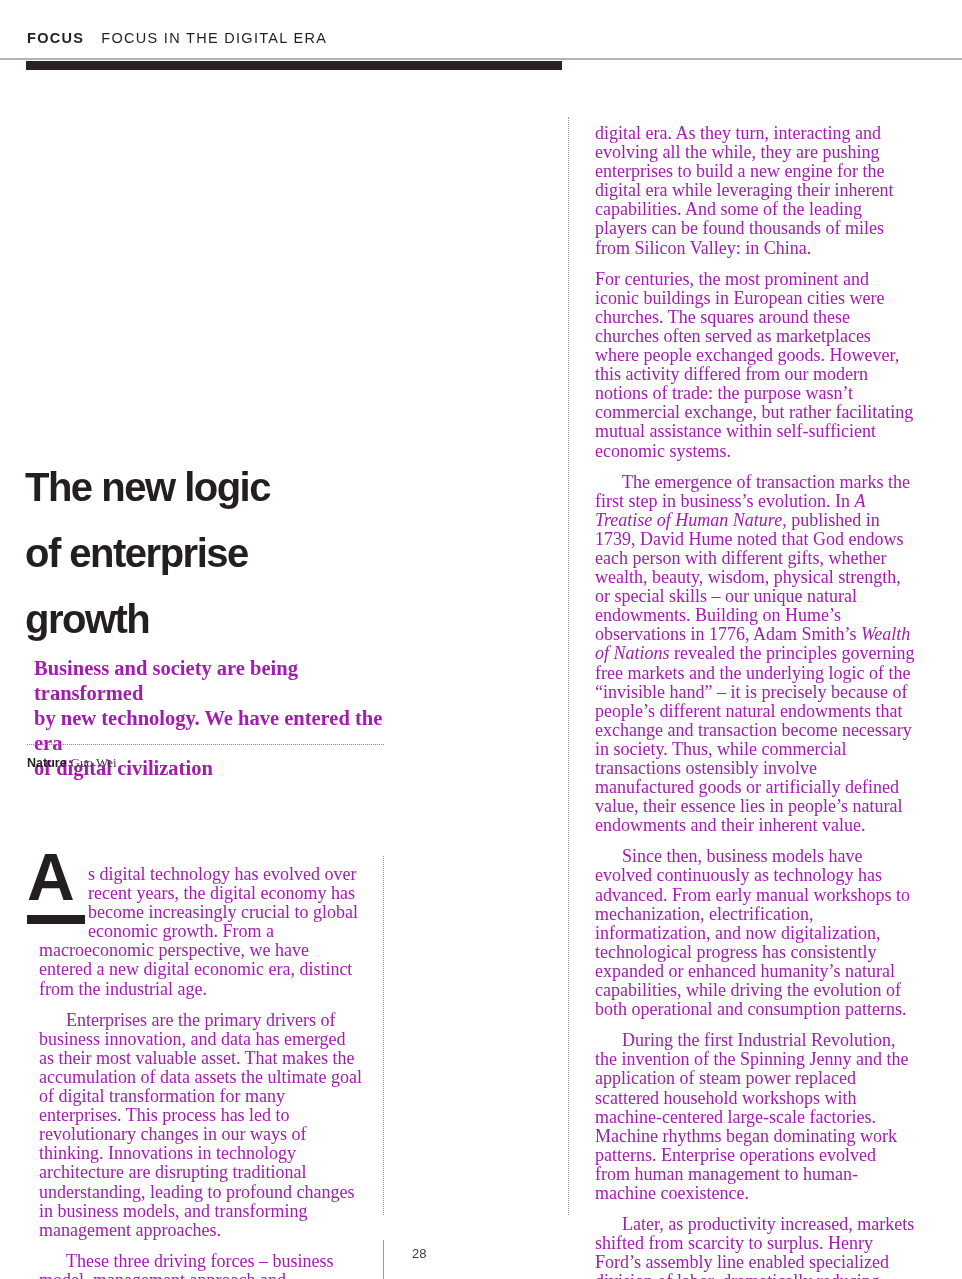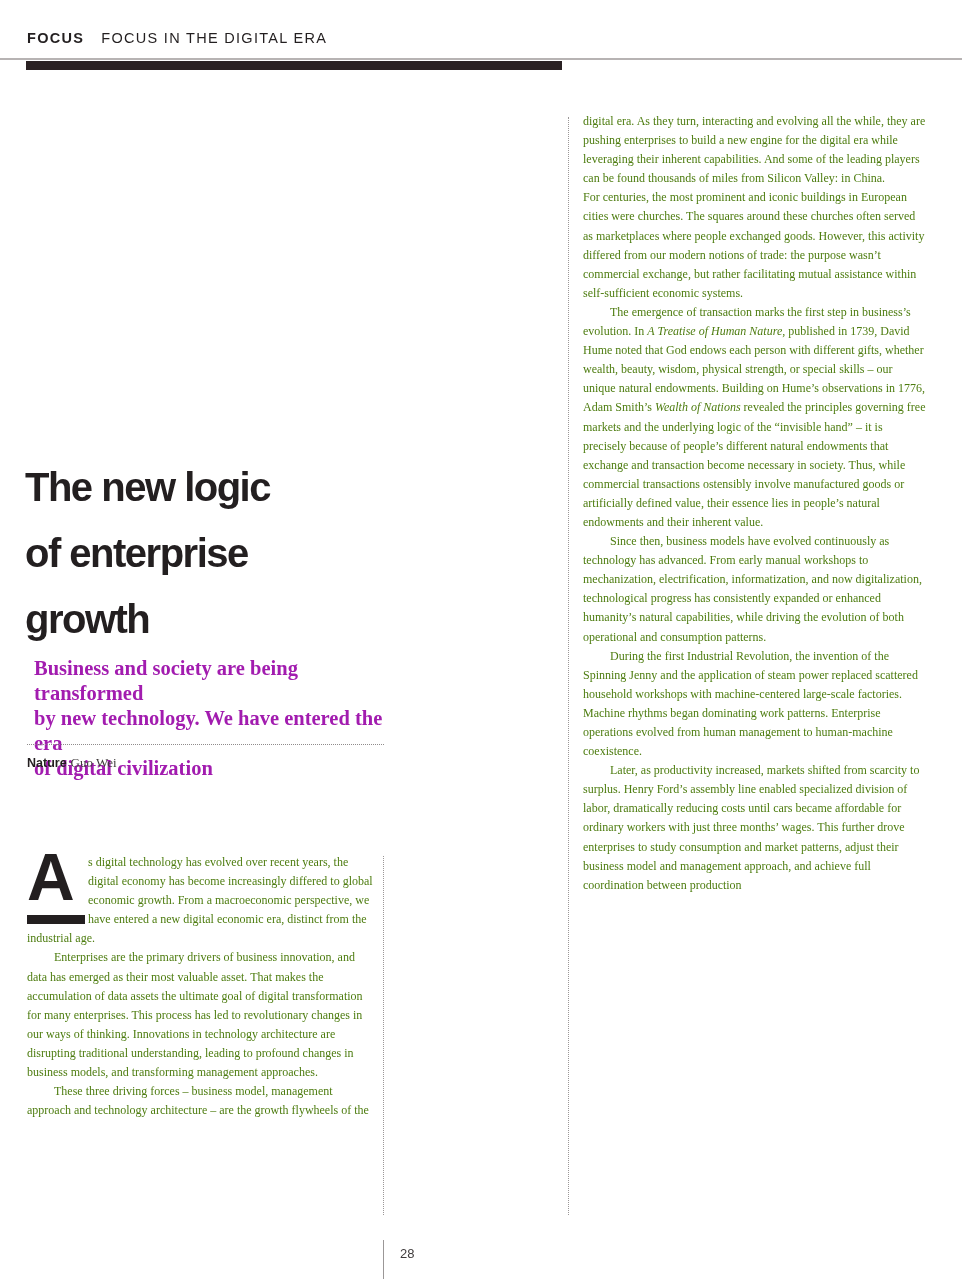--- a/index.html
+++ b/index.html
@@ -51,21 +51,21 @@
     font-family: "Liberation Sans", sans-serif;
     font-weight: bold; font-size: 12.5px; color: #231f20;
   }
   .byline-author { font-size: 13px; color: #3f3b3c; margin-left: 4px; }
 
   
   .col-left  { position: absolute; left: 27px;  top: 853px; width: 347px; }
   .col-right { position: absolute; left: 583px; top: 112px; width: 344px; }
 
   .body-para, .body-heading {
-    margin: 0; font-size: 12px; line-height: 19.1px; color: #4d7c0f;
+    margin: 12px; font-size: 18px; line-height: 19.1px; color: #a21caf;
     text-align: left;
   }
   .body-para.indent { text-indent: 27px; }
   .body-heading { font-weight: bold; margin-top: 17px; }
 
   
   .dropcap-float { float: left; width: 61px; height: 71px; }
   .dropcap-letter {
     font-family: "Liberation Sans", sans-serif;
     font-weight: bold; font-size: 66px; line-height: 48px;
@@ -82,21 +82,21 @@
     position: absolute; left: 568px; top: 117px; height: 1098px;
     width: 0; border-left: 1.5px dotted #9b9797;
   }
 
   
   .footer-rule {
     position: absolute; left: 383px; top: 1240px;
     width: 1px; height: 39px; background: #9b9797;
   }
   .page-number {
-    position: absolute; left: 400px; top: 1246px;
+    position: absolute; left: 412px; top: 1246px;
     font-family: "Liberation Sans", sans-serif;
     font-size: 13px; color: #3f3b3c;
   }
 </style>
 </head>
 <body>
 
 <div class="page-header-text">
   <span class="focus-label">FOCUS</span><span>FOCUS IN THE DIGITAL ERA</span>
 </div>
@@ -111,21 +111,21 @@
 <div class="byline">
   <span class="byline-label">Nature</span><span class="byline-author">Guo Wei</span>
 </div>
 
 <div class="col-left">
   <div class="dropcap-float">
     <div class="dropcap-letter">A</div>
     <div class="dropcap-bar"></div>
   </div>
   <div>
-      <p class="body-para"><span>s digital technology has evolved over recent years, the digital economy has become increasingly differed to global economic growth. From a macroeconomic perspective, we have entered a new digital economic era, distinct from the industrial age.</span></p>
+      <p class="body-para"><span>s digital technology has evolved over recent years, the digital economy has become increasingly crucial to global economic growth. From a macroeconomic perspective, we have entered a new digital economic era, distinct from the industrial age.</span></p>
       <p class="body-para indent"><span>Enterprises are the primary drivers of business innovation, and data has emerged as their most valuable asset. That makes the accumulation of data assets the ultimate goal of digital transformation for many enterprises. This process has led to revolutionary changes in our ways of thinking. Innovations in technology architecture are disrupting traditional understanding, leading to profound changes in business models, and transforming management approaches.</span></p>
       <p class="body-para indent"><span>These three driving forces – business model, management approach and technology architecture – are the growth flywheels of the</span></p>
     </div>
 </div>
 
 <div class="vrule-left"></div>
 <div class="vrule-right"></div>
 
 <div class="col-right">
   <div>

